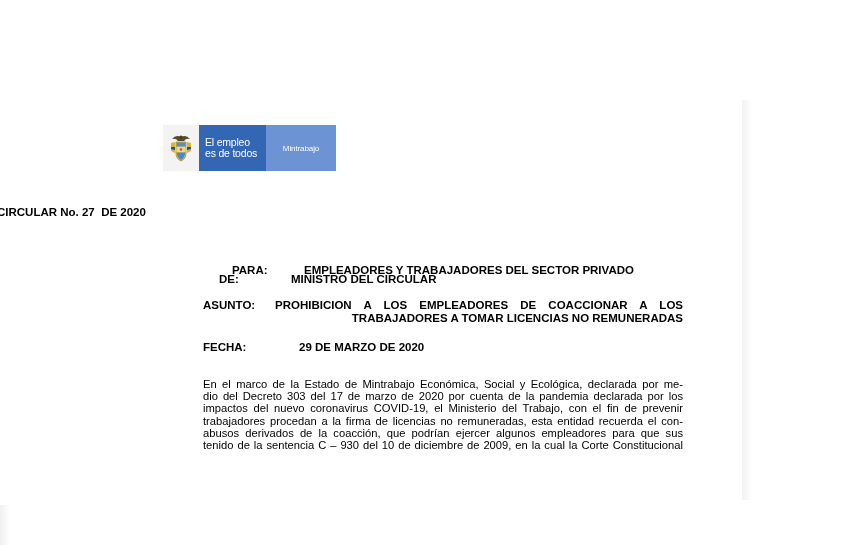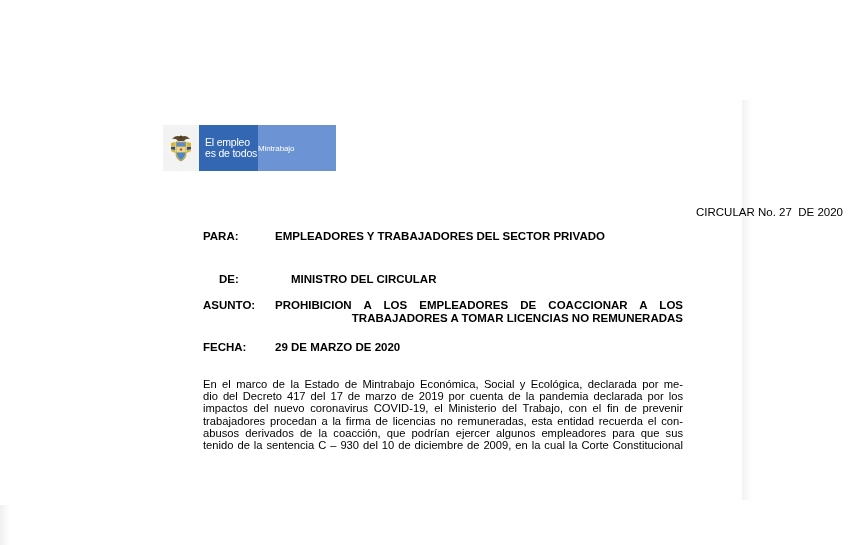--- a/index.html
+++ b/index.html
@@ -42,51 +42,52 @@
     }
     .logo-crest-box {
       width: 36px;
       height: 46px;
       background: #f3f3f3;
       display: flex;
       align-items: center;
       justify-content: center;
     }
     .logo-blue-dark {
-      width: 59px;
+      width: 67px;
       height: 46px;
       background: #3366b3;
       color: #ffffff;
       display: flex;
       flex-direction: column;
       justify-content: center;
       padding-left: 6px;
       box-sizing: border-box;
       font-size: 10.5px;
       line-height: 11px;
       letter-spacing: -0.2px;
     }
     .logo-blue-light {
       flex: 1;
       height: 46px;
       background: #6c93d4;
       color: #ffffff;
       display: flex;
       align-items: center;
+      justify-content: center;
       font-size: 8px;
       letter-spacing: -0.1px;
     }
     
     .circular-title {
       position: absolute;
       left: 0;
       width: 846px;
       top: 206px;
-      text-align: right;
-      font-weight: normal;
+      text-align: left;
+      font-weight: bold;
       font-size: 11.5px;
       padding-left: 0px;
       box-sizing: border-box;
     }
     .circular-title span {
       position: relative;
       left: -3px;
     }
     
     .field-row {
@@ -98,24 +99,24 @@
       font-size: 11.5px;
       line-height: 13px;
     }
     .field-label {
       width: 72px;
       flex: none;
     }
     .field-value {
       flex: 1;
     }
-    .row-para { top: 230px; }
+    .row-para { top: 264px; margin-left: 29px; }
     .row-de { top: 273px; padding-left: 16px; }
     .row-asunto { top: 299px; }
-    .row-fecha { top: 341px; }
+    .row-fecha { top: 341px; gap: 24px; }
     
     .body-paragraph {
       position: absolute;
       left: 203px;
       top: 378px;
       width: 480px;
       font-size: 11.2px;
       line-height: 12.2px;
       text-align: justify;
       text-align-last: left;
@@ -186,18 +187,18 @@
   </div>
 </div>
 
 <div class="field-row row-fecha">
   <div class="field-label">FECHA:</div>
   <div class="field-value">29 DE MARZO DE 2020</div>
 </div>
 
 <div class="body-paragraph">
   <span class="line">En el marco de la Estado de Mintrabajo Económica, Social y Ecológica, declarada por me-</span>
-  <span class="line">dio del Decreto 417 del 17 de marzo de  2019 por cuenta de la pandemia declarada por los</span>
+  <span class="line">dio del Decreto 303 del 17 de marzo de  2020 por cuenta de la pandemia declarada por los</span>
   <span class="line">impactos del nuevo coronavirus COVID-19, el Ministerio del Trabajo, con el fin de prevenir</span>
   <span class="line">trabajadores procedan a la firma de licencias no remuneradas, esta entidad recuerda el con-</span>
   <span class="line">abusos derivados de la coacción, que podrían ejercer algunos empleadores para que sus</span>
   <span class="line">tenido de la sentencia C – 930 del 10 de diciembre de 2009, en la cual la Corte Constitucional</span>
 </div>
 
 </body></html>

